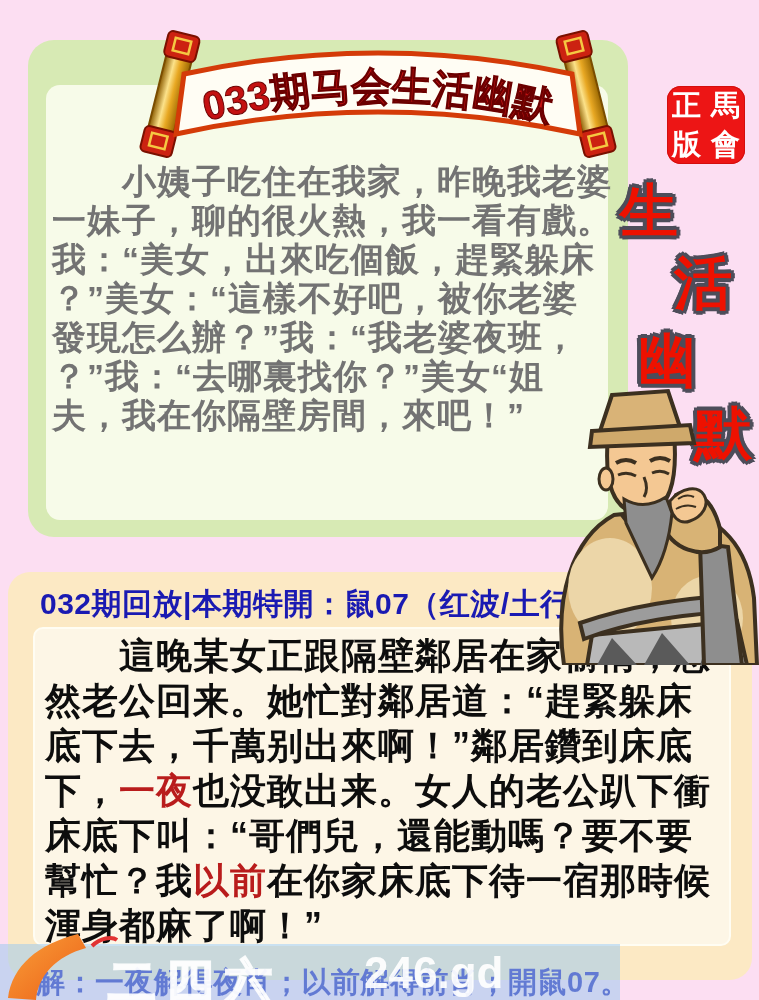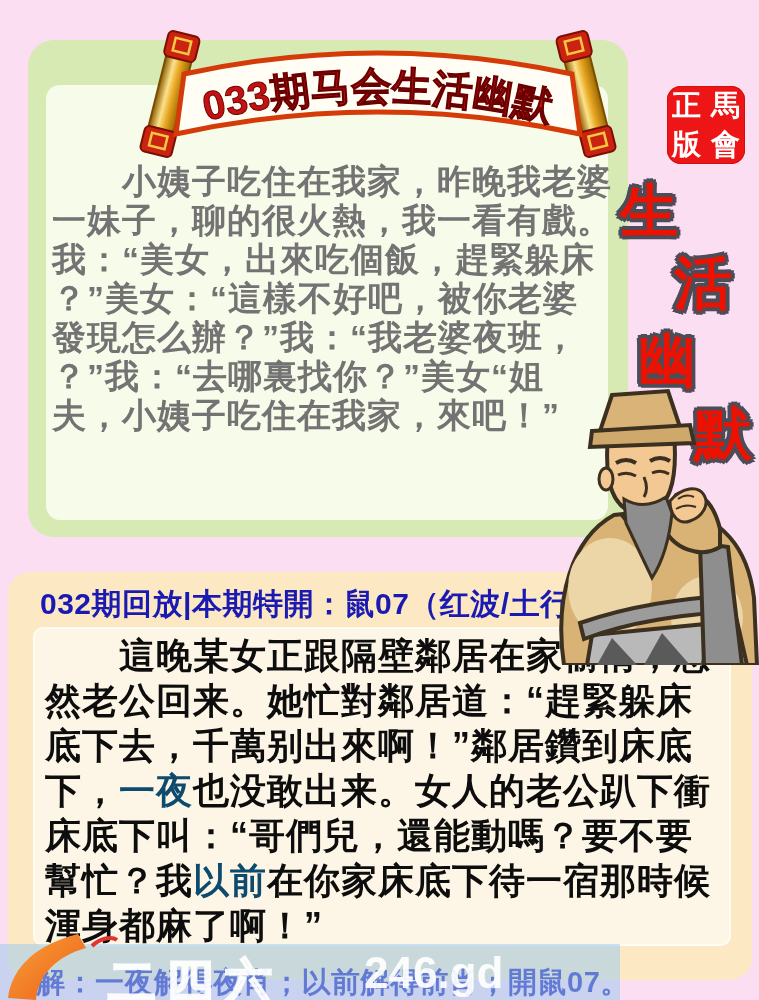--- a/index.html
+++ b/index.html
@@ -35,21 +35,21 @@
 
   
   .character{left:552px;top:383px;width:207px;height:282px;z-index:5;}
 
   
   .cream-box{left:8px;top:572px;width:744px;height:408px;background:#fce9c4;border-radius:22px;z-index:1;}
   .box2-header{left:40px;top:584px;width:700px;z-index:2;color:#1a1ab2;font-size:30px;font-weight:bold;letter-spacing:0.5px;white-space:nowrap;}
   .ivory-box2{left:33px;top:627px;width:694px;height:315px;background:#fdf6e6;border:2px solid #fffdf3;border-radius:10px;z-index:1;}
   .joke2{left:45px;top:633px;width:680px;z-index:2;color:#0d0d0d;font-weight:bold;}
   .joke2 .tline{font-size:36px;line-height:45px;letter-spacing:1px;white-space:nowrap;}
-  .red{color:#0c4a6e;}
+  .red{color:#b91c1c;}
 
   
   .solution{left:36px;top:950px;width:710px;z-index:3;color:#1a1ab2;font-size:29px;font-weight:bold;white-space:nowrap;letter-spacing:0.5px;margin-top:13px;}
 
   
   .wm-band{left:0;top:944px;width:620px;height:56px;background:rgba(158,203,238,0.55);z-index:6;}
   .wm-logo{left:0;top:932px;width:118px;height:68px;z-index:7;}
   .wm-cn{left:108px;top:950px;z-index:7;font-size:48px;font-weight:bold;letter-spacing:10px;
          color:rgba(255,255,255,0.35);-webkit-text-stroke:2px rgba(255,255,255,0.9);white-space:nowrap;}
   .wm-url{left:364px;top:948px;z-index:7;font-size:44px;font-weight:bold;color:rgba(255,255,255,0.92);white-space:nowrap;}
@@ -107,21 +107,21 @@
 <span class="side-char sc2">幽</span>
 <span class="side-char sc3">默</span>
 
 <div class="abs joke1">
     <div class="tline"><span>　　小姨子吃住在我家，昨晚我老婆</span></div>
     <div class="tline"><span>一妹子，聊的很火熱，我一看有戲。</span></div>
     <div class="tline"><span>我：“美女，出來吃個飯，趕緊躲床</span></div>
     <div class="tline"><span>？”美女：“這樣不好吧，被你老婆</span></div>
     <div class="tline"><span>發現怎么辦？”我：“我老婆夜班，</span></div>
     <div class="tline"><span>？”我：“去哪裏找你？”美女“姐</span></div>
-    <div class="tline"><span>夫，小姨子吃住在我家，來吧！”</span></div>
+    <div class="tline"><span>夫，我在你隔壁房間，來吧！”</span></div>
   </div>
 
 <div class="abs character">
   <svg width="207" height="282" viewBox="0 0 207 282">
 
     <path d="M12,282 C2,215 20,155 62,132 L120,126 C170,132 196,165 202,215 L205,282 Z" fill="#d8b375" stroke="#3c3020" stroke-width="4"></path>
     <ellipse cx="58" cy="205" rx="42" ry="50" fill="#ecd6a8"></ellipse>
     <ellipse cx="155" cy="235" rx="36" ry="42" fill="#ecd6a8"></ellipse>
 
     <path d="M70,132 L95,165 L122,130" fill="none" stroke="#3c3020" stroke-width="4"></path>

